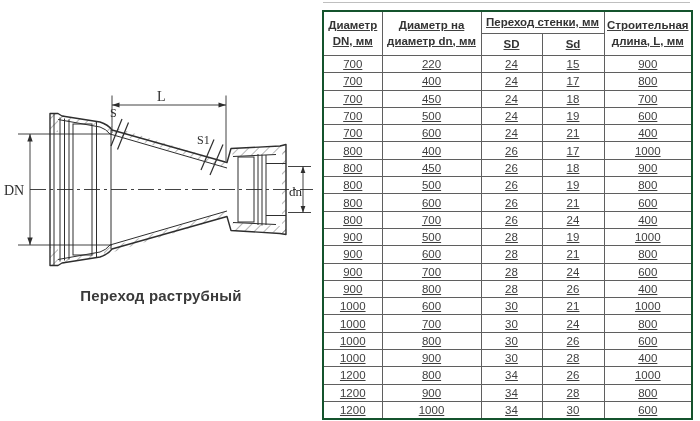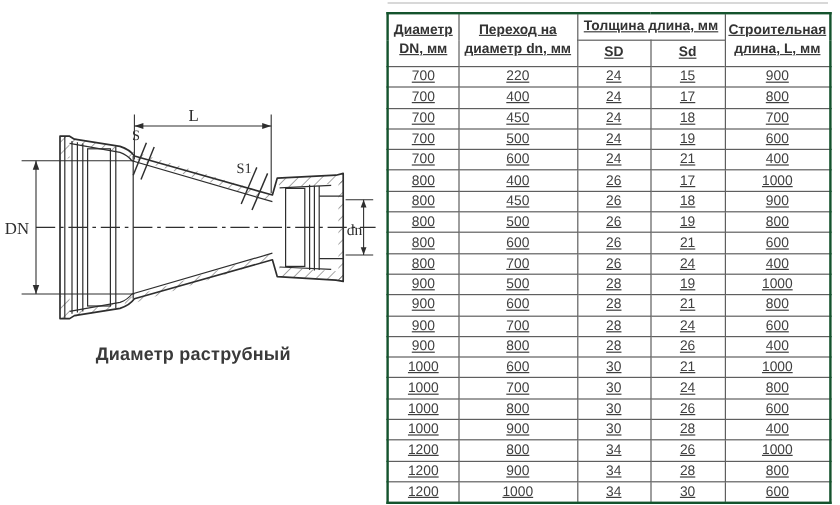--- a/index.html
+++ b/index.html
@@ -127,40 +127,40 @@
     </g>
     <text class="dimtext" x="110" y="117" font-size="12">S</text>
 
     <g stroke="#2e2e2e" stroke-width="1.2">
       <line x1="214" y1="139.5" x2="201" y2="170"></line>
       <line x1="223" y1="144.5" x2="210" y2="175"></line>
     </g>
     <text class="dimtext" x="197" y="144" font-size="12">S1</text>
   </svg>
 
-  <div class="caption">Диаметр раструбный</div>
+  <div class="caption">Переход раструбный</div>
 </div>
 
 <div class="top-sliver"></div>
 
 <table class="spec-table">
   <colgroup>
     <col style="width:59px">
       <col style="width:99px">
       <col style="width:61px">
     <col style="width:62px">
       <col style="width:88px">
   </colgroup>
   <thead>
     <tr>
       <th rowspan="2">Диаметр
 DN, мм</th>
-      <th rowspan="2">Переход на
+      <th rowspan="2">Диаметр на
 диаметр dn, мм</th>
-      <th colspan="2">Толщина длина, мм</th>
+      <th colspan="2">Переход стенки, мм</th>
       <th rowspan="2">Строительная
 длина, L, мм</th>
     </tr>
     <tr>
       <th>SD</th>
       <th>Sd</th>
     </tr>
   </thead>
   <tbody>
       <tr>

